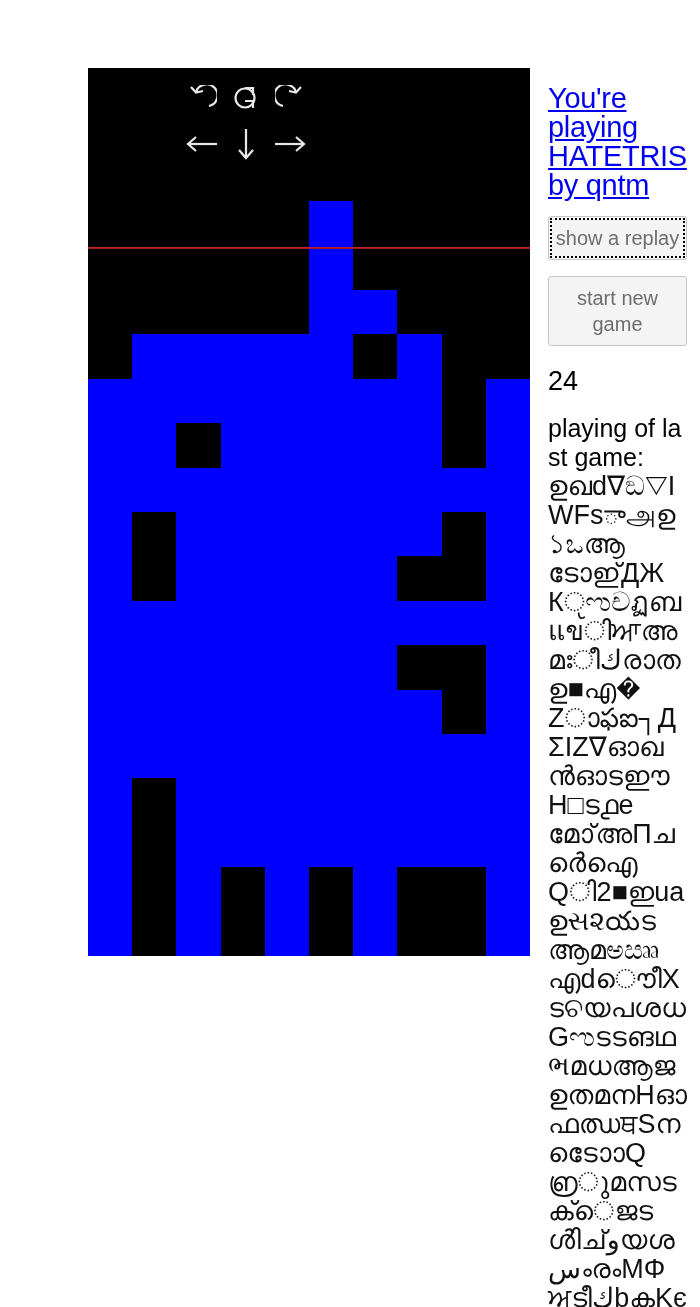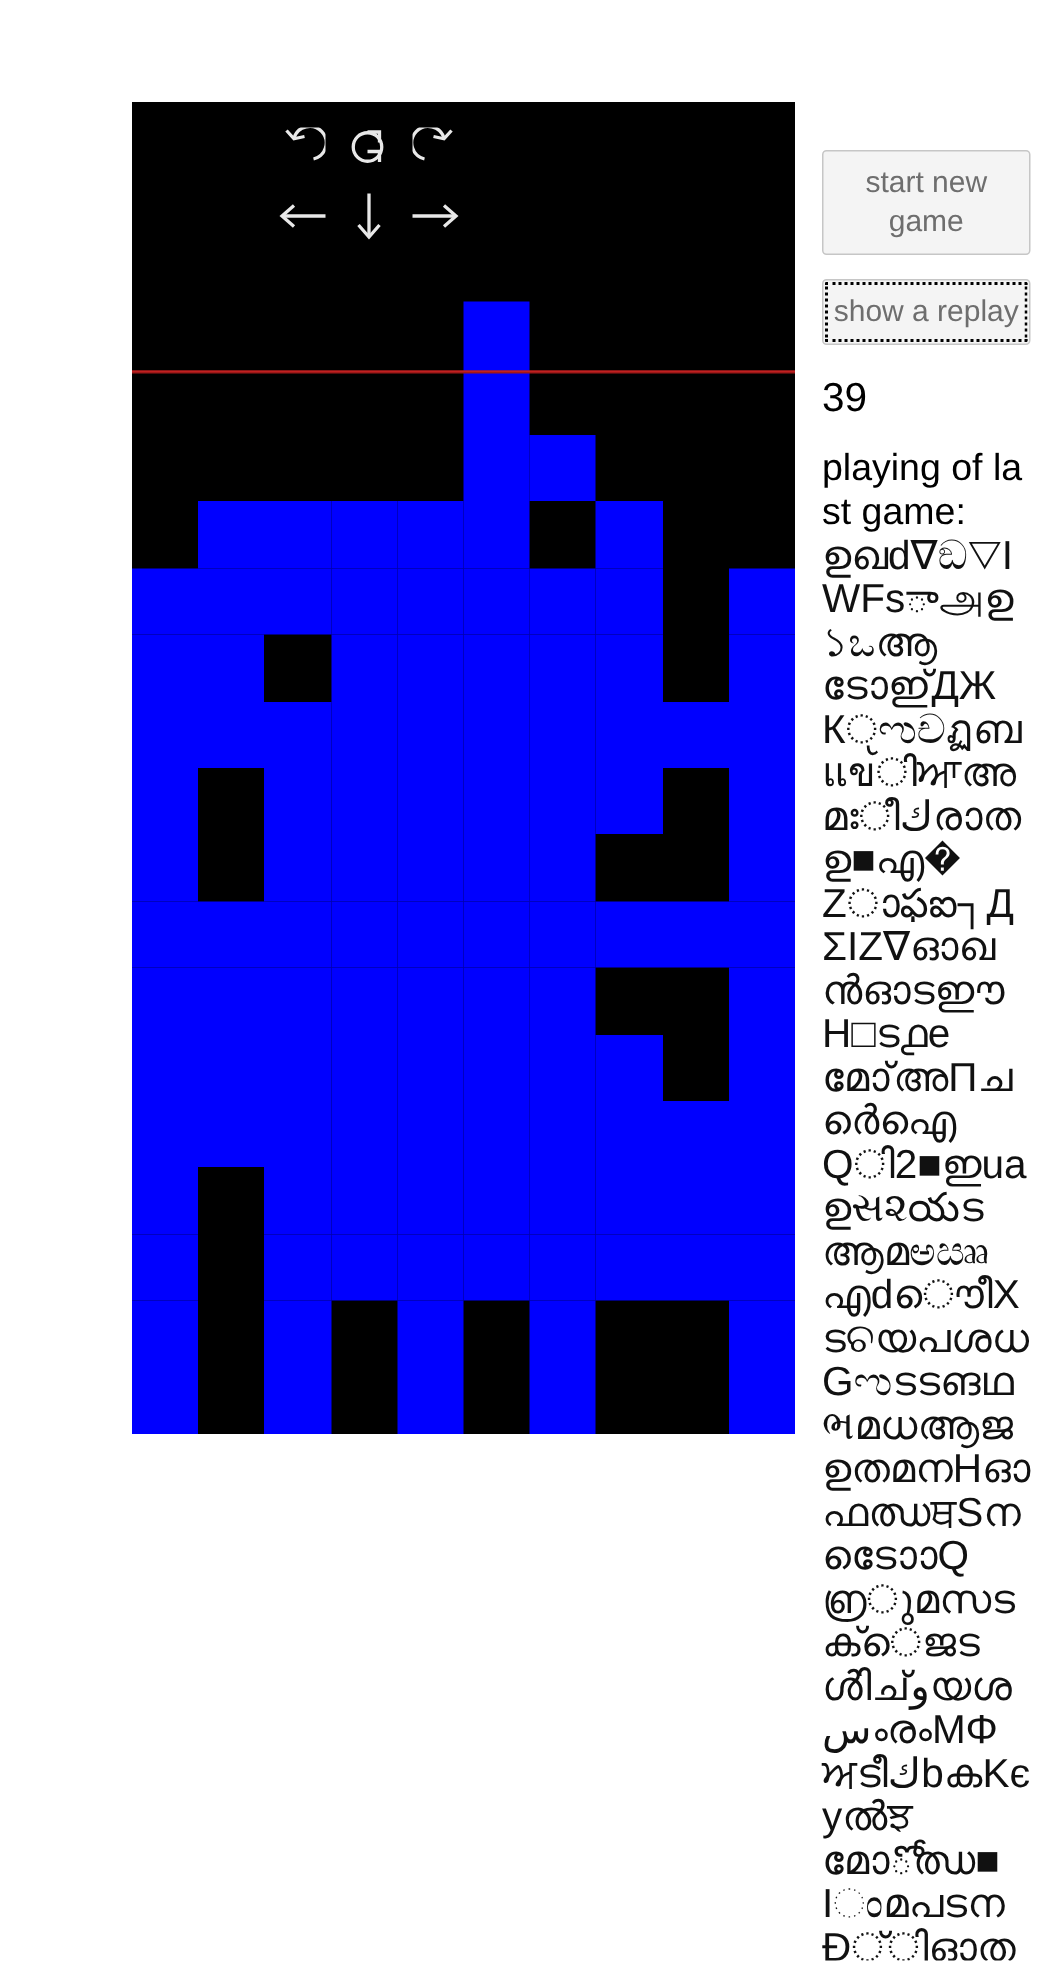--- a/index.html
+++ b/index.html
@@ -317,25 +317,26 @@
         <div class="cell" style="left: 88.4px; top: 843.6px;"></div>
         <div class="cell" style="left: 176.8px; top: 843.6px;"></div>
         <div class="cell" style="left: 265.2px; top: 843.6px;"></div>
         <div class="cell" style="left: 397.8px; top: 843.6px;"></div>
       </div>
     <div id="bar"></div>
   </div>
 
   <div id="sidebar">
 
+    <a id="title-link" href="#">You're playing HATETRIS by qntm</a>
+
+    <div class="btn focused">show a replay</div>
 
     <div class="btn">start new game</div>
 
-    <div class="btn focused">show a replay</div>
-
-    <div id="score">39</div>
+    <div id="score">24</div>
 
     <div id="replay-label">playing of last game:</div>
 
     <div id="replay-string">ഉഖd∇ඞ▽IWFsాஅഉ১ಒആടോഇ്ДЖКੵಌචฏബแขിਆഅമഃീكരാതഉ■എ�Zാఫఐ┐ДΣIZ∇ഓഖൻഓടഈH□ട൧eമോ്അПചർെഐQി2■ഇuaഉસ૨యടആമಅඎഎdൌീXടଚയപശധGಌടടങഥભമധആജഉതമനHഓഫഝਥSനടോൊQ൏ുമസടക്െജടൾിച്وയശسൟМΦਅടീكbകKєyൽਝമോోഝ■IಂമപടനĐ്ിഓതസകഹ■qൻൃGBഓVഘനഓS2കോലകകഓടശ</div>
 
   </div>
 </div>
 
 </body></html>

